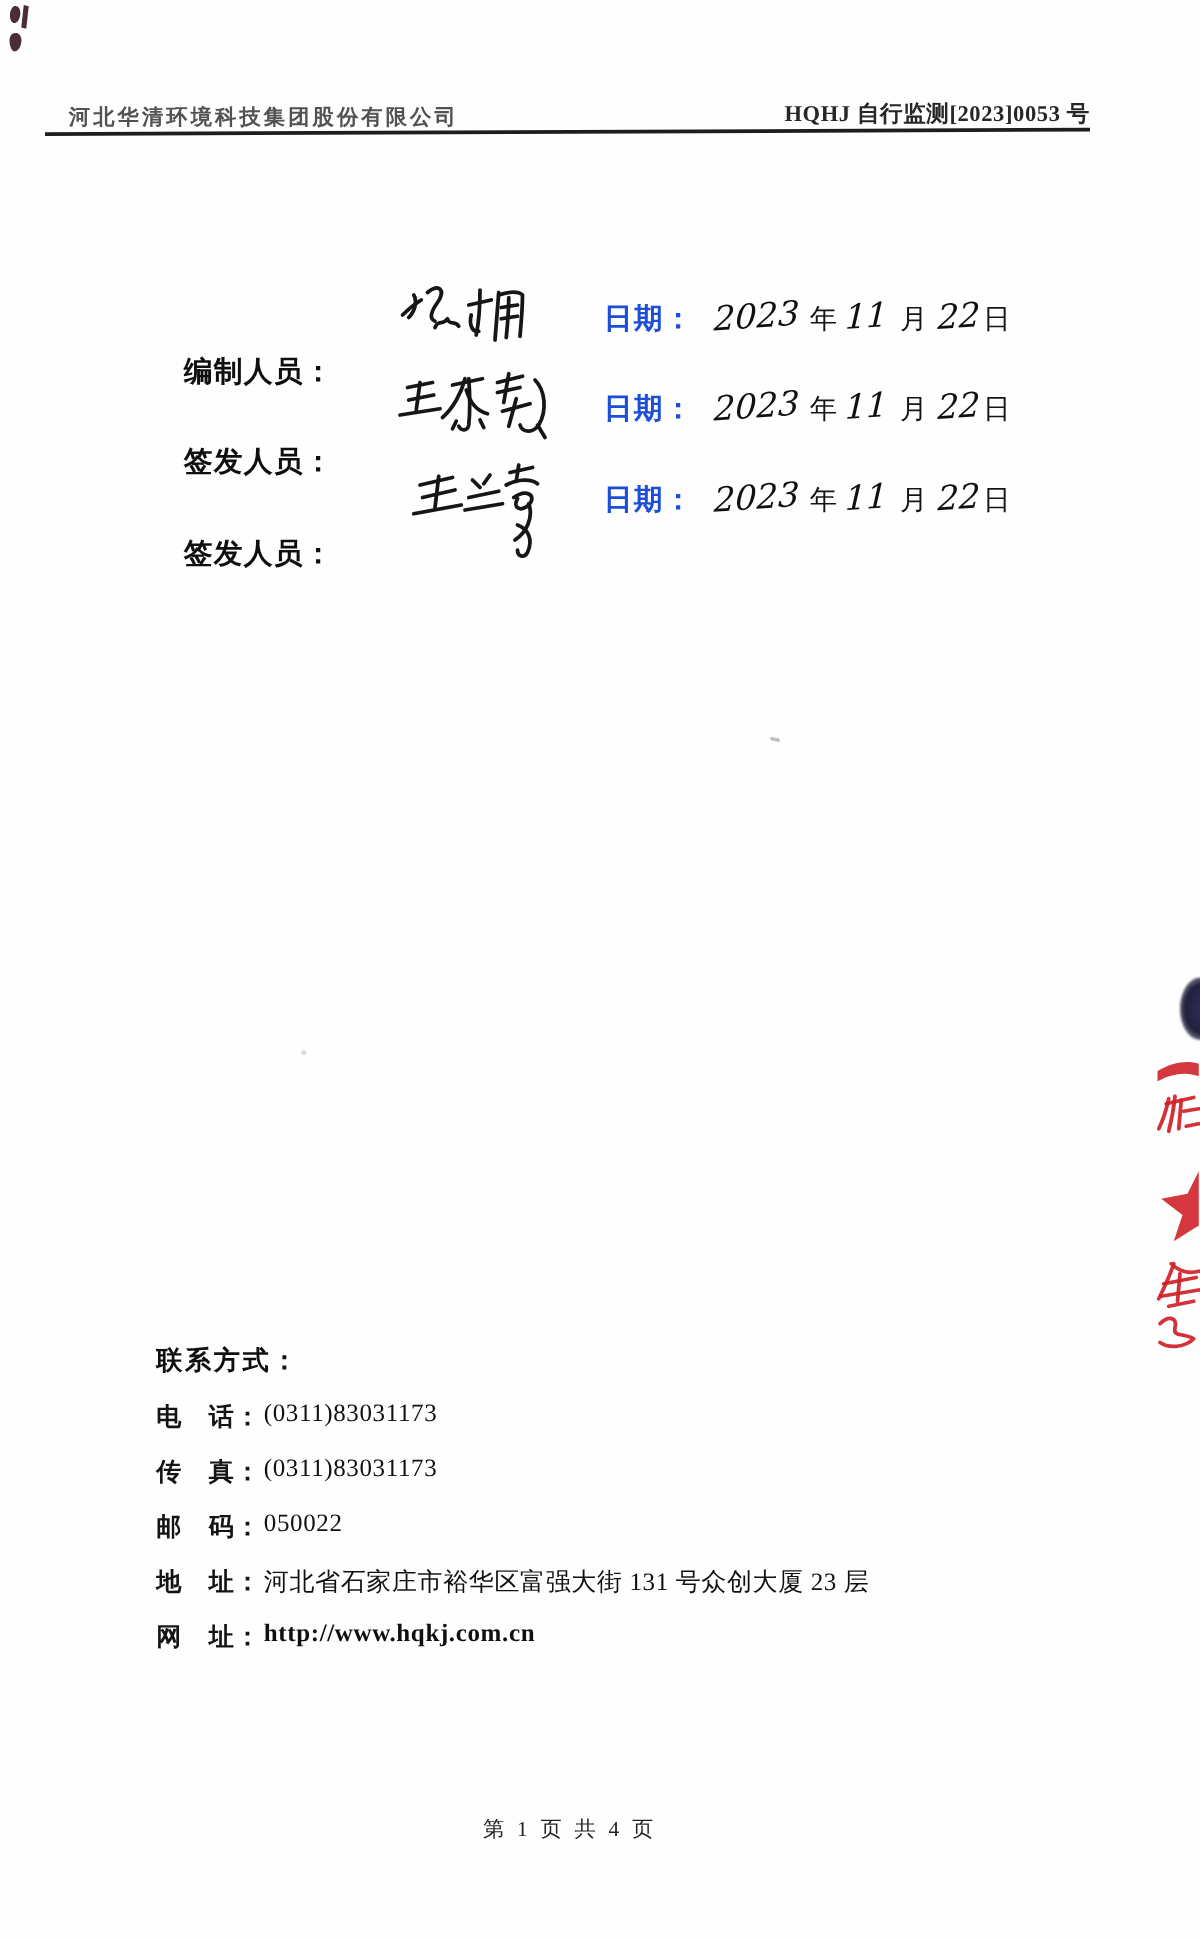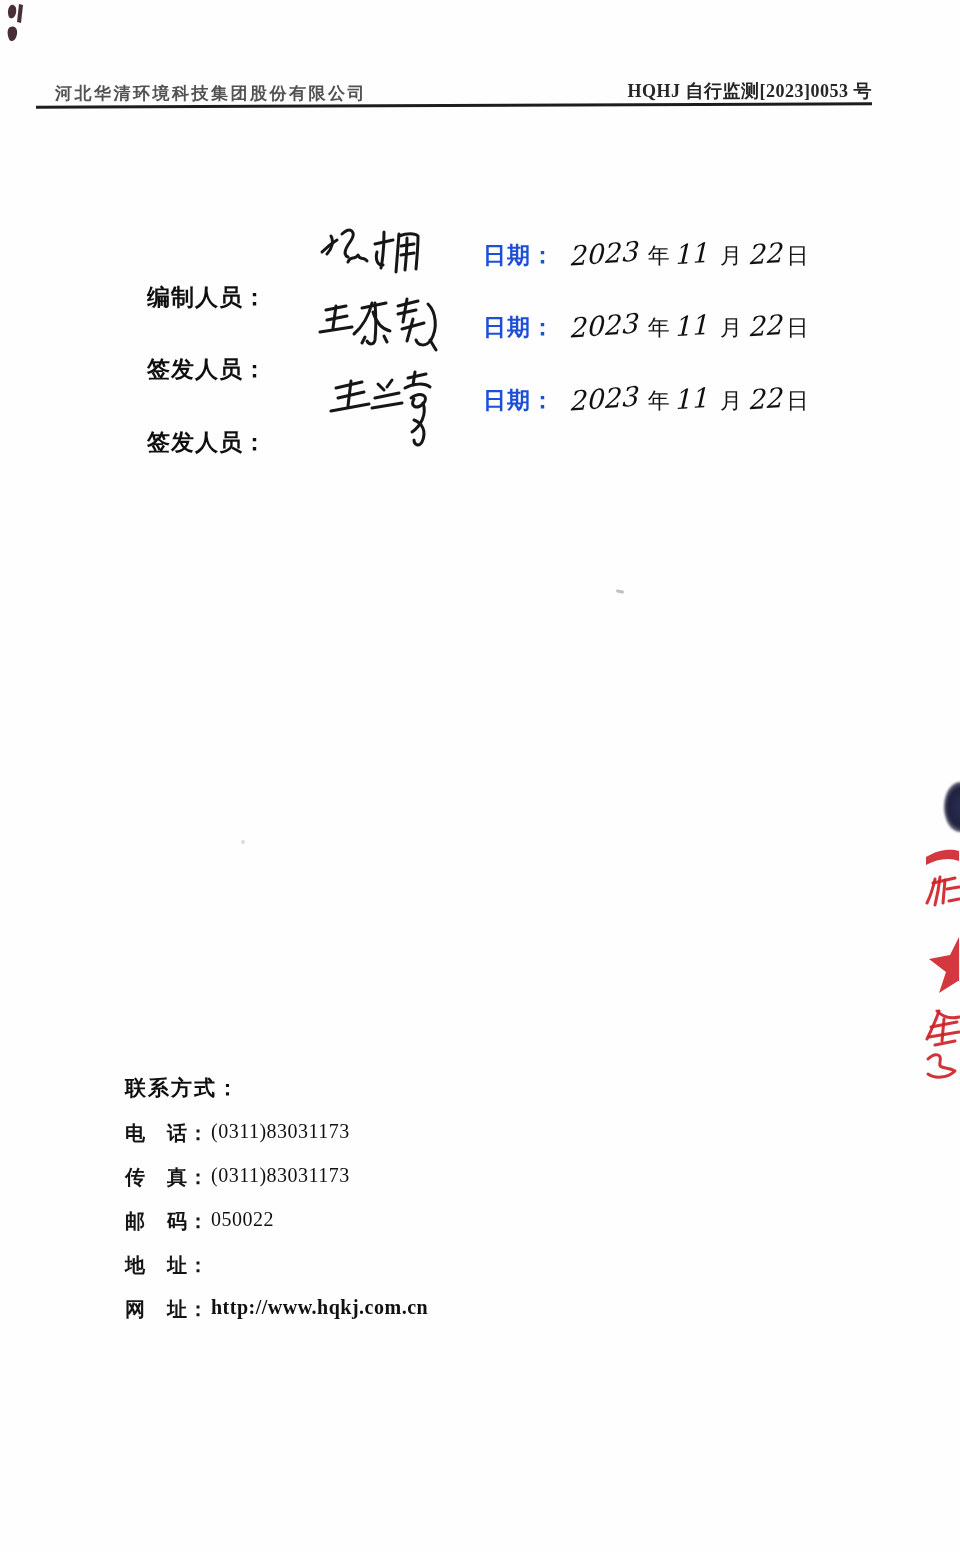--- a/index.html
+++ b/index.html
@@ -176,26 +176,28 @@
   <div class="contact-row cr-1">
     <span class="c-label">传　真：</span>
     <span class="c-value">(0311)83031173</span>
   </div>
   <div class="contact-row cr-2">
     <span class="c-label">邮　码：</span>
     <span class="c-value">050022</span>
   </div>
   <div class="contact-row cr-3">
     <span class="c-label">地　址：</span>
+    <span class="c-value">河北省石家庄市裕华区富强大街 131 号众创大厦 23 层</span>
   </div>
   <div class="contact-row cr-4">
     <span class="c-label">网　址：</span>
     <span class="c-value c-underline">http://www.hqkj.com.cn</span>
   </div>
 
+  <div class="footer">第 1 页 共 4 页</div>
 
   <div class="ink-blob"></div>
   <svg class="stamp-svg" width="35" height="250" viewBox="0 0 35 250">
     <path class="fil" d="M1,12 C12,5 25,3 34,6 L34,16 C24,12 12,14 1,20 Z"></path>
     <path class="stk" d="M10,34 C8,43 5,52 2,58"></path>
     <path class="stk" d="M15,32 C14,42 12,52 10,60"></path>
     <path class="stk" d="M8,38 L30,33"></path>
     <path class="stk" d="M20,35 L18,58"></path>
     <path class="stk" d="M22,44 L34,42"></path>
     <path class="stk" d="M24,56 L34,54"></path>

